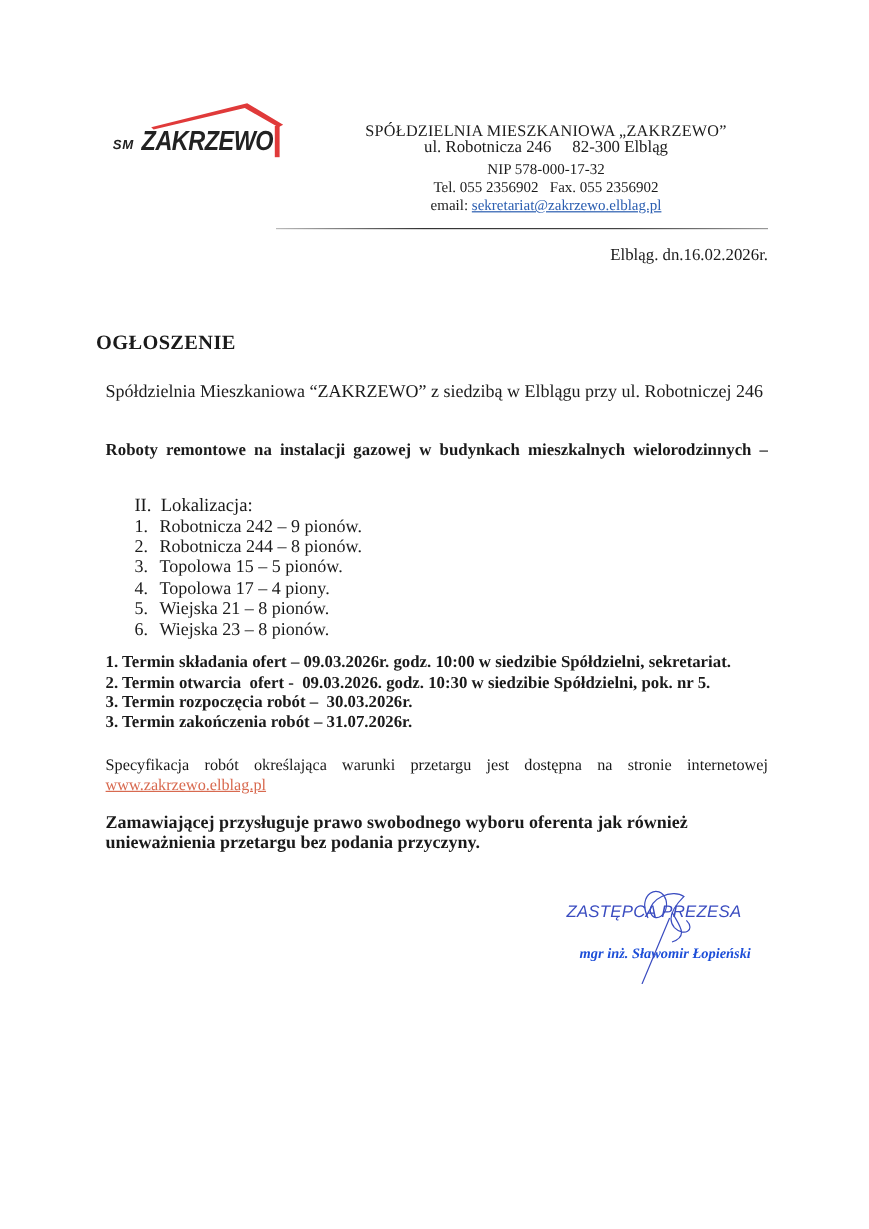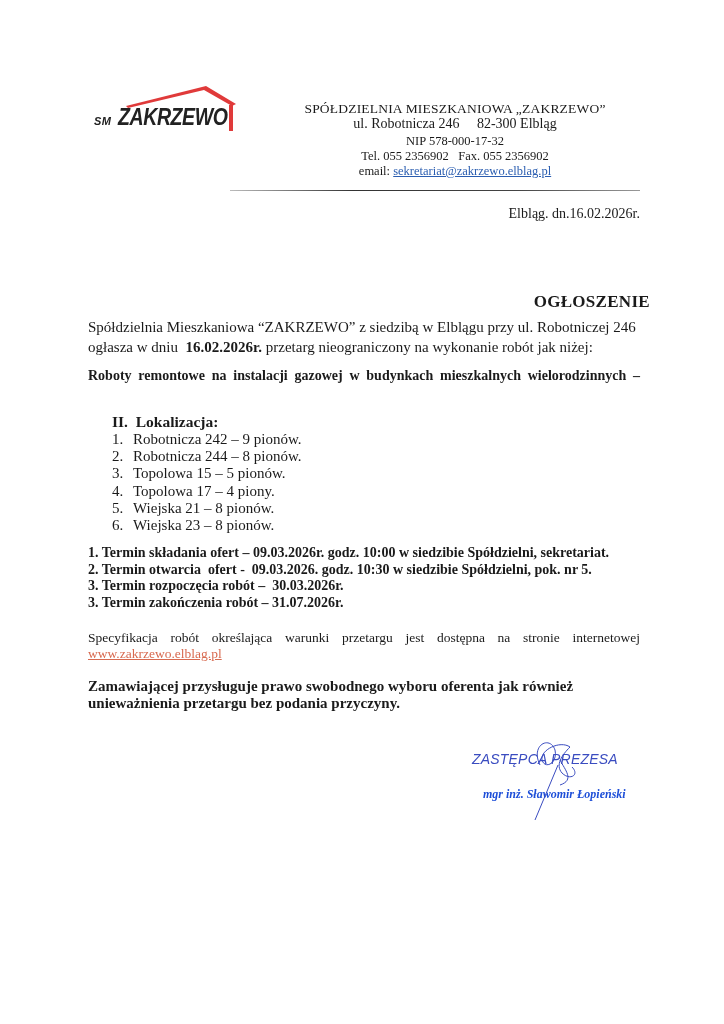--- a/index.html
+++ b/index.html
@@ -21,30 +21,30 @@
   #hdr-addr { left: 270px; top: 116px; width: 370px; font-size: 14px; }
   #hdr-nip { left: 270px; top: 133px; width: 370px; font-size: 12.5px; }
   #hdr-tel { left: 270px; top: 148px; width: 370px; font-size: 12.5px; }
   #hdr-email { left: 270px; top: 163px; width: 370px; font-size: 12.5px; }
   .email-link { color: #2a5db0; text-decoration: underline; }
 
   #hdr-rule { left: 230px; top: 190px; width: 410px; height: 1px; background: linear-gradient(90deg, #bbb, #333 30%, #444 70%, #999); }
 
   #date { left: 470px; top: 206px; width: 170px; text-align: right; font-size: 14px; }
 
-  #title { left: 80px; top: 292px; width: 570px; text-align: right; font-size: 17px; font-weight: bold; letter-spacing: 0.3px; }
+  #title { left: 80px; top: 276px; width: 570px; text-align: left; font-size: 17px; font-weight: bold; letter-spacing: 0.3px; }
 
   .body { font-size: 15px; line-height: 20px; }
   #intro { left: 88px; top: 317px; width: 560px; }
   #intro b { font-weight: bold; }
 
   #subject { left: 88px; top: 368px; width: 552px; font-size: 14px; font-weight: bold; line-height: 16px; text-align: justify; text-align-last: left; }
   #subject .l1 { display: block; text-align: justify; text-align-last: justify; }
 
-  #loc-head { left: 112px; top: 413px; font-size: 15.5px; font-weight: bold; }
+  #loc-head { left: 112px; top: 413px; font-size: 15.5px; font-weight: normal; }
   #loc-list { left: 112px; top: 431px; font-size: 15px; line-height: 17.2px; margin: 0; padding: 0; list-style: none; }
   #loc-list li { display: flex; }
   #loc-list .num { width: 21px; }
 
   #terms { left: 88px; top: 545px; font-size: 14px; font-weight: bold; line-height: 16.5px; }
 
   #spec { left: 88px; top: 630px; width: 552px; font-size: 13.5px; line-height: 16px; }
   #spec .l1 { display: block; text-align: justify; text-align-last: justify; }
   .web-link { color: #d86a50; text-decoration: underline; }
 
@@ -75,21 +75,20 @@
   <span>email: </span><span class="email-link">sekretariat@zakrzewo.elblag.pl</span>
 </div>
 <div id="hdr-rule" class="abs"></div>
 
 <div id="date" class="abs serif">Elbląg. dn.16.02.2026r.</div>
 
 <div id="title" class="abs serif">OGŁOSZENIE</div>
 
 <div id="intro" class="abs serif body">
   <div>Spółdzielnia  Mieszkaniowa “ZAKRZEWO” z siedzibą w Elblągu przy ul. Robotniczej 246</div>
-  <div style="white-space:pre"><span>ogłasza w dniu  </span><b>16.02.2026r.</b><span> przetarg nieograniczony na wykonanie robót jak niżej:</span></div>
 </div>
 
 <div id="subject" class="abs serif">
   <span class="l1">Roboty remontowe na instalacji gazowej w budynkach mieszkalnych wielorodzinnych –</span>
 </div>
 
 <div id="loc-head" class="abs serif" style="white-space:pre">II.  Lokalizacja:</div>
 <ul id="loc-list" class="abs serif">
   <li>
       <span class="num">1.</span>

